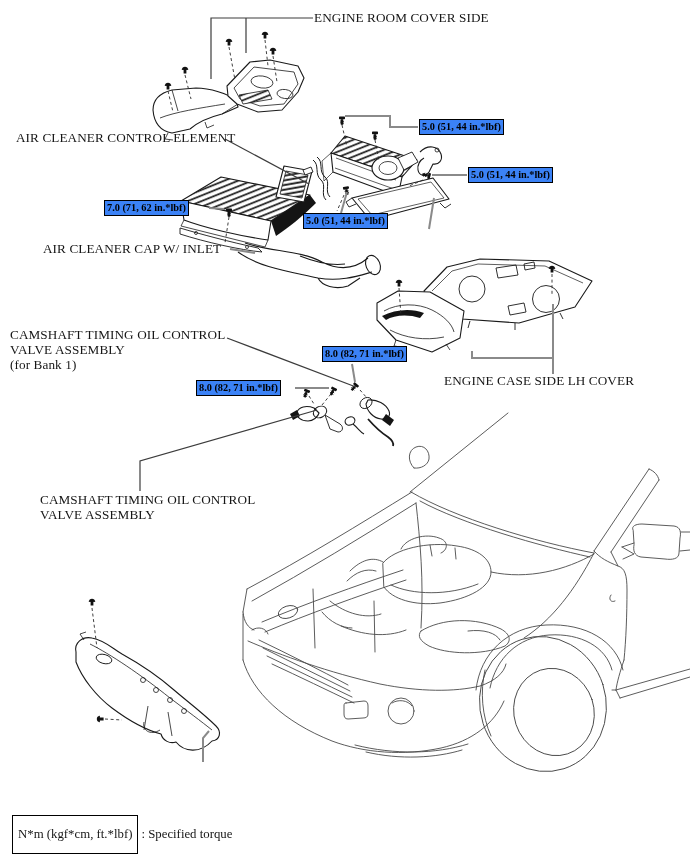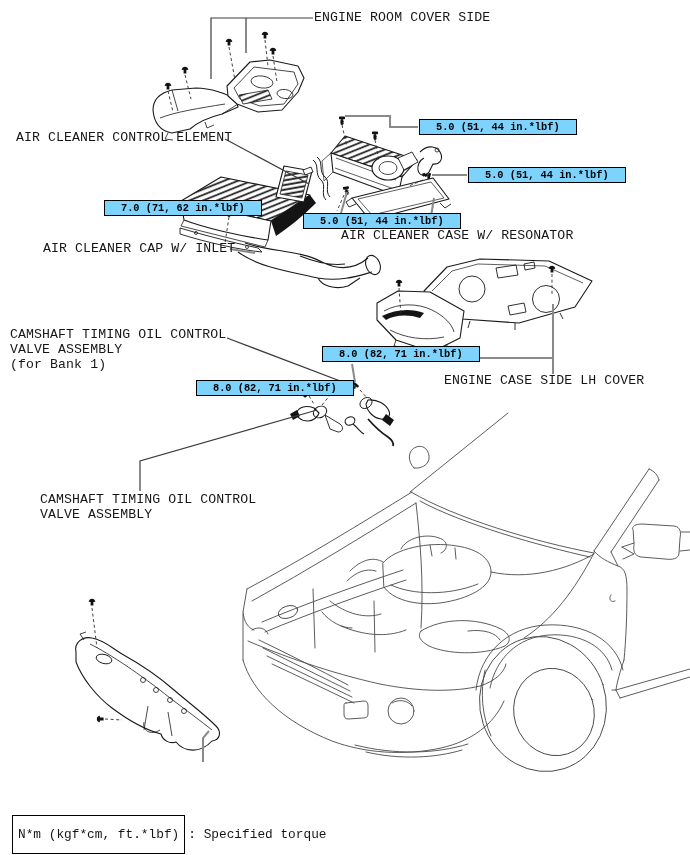--- a/index.html
+++ b/index.html
@@ -1,27 +1,27 @@
 <!DOCTYPE html>
 <html><head>
 <meta charset="utf-8">
 <style>
   html,body{margin:0;padding:0;background:#fff;}
   .canvas{
     position:relative;width:690px;height:855px;background:#ffffff;
-    font-family:Liberation Mono, monospace;overflow:hidden;color:#161616;
+    font-family:Liberation Serif, serif;overflow:hidden;color:#161616;
   }
   svg.art{position:absolute;left:0;top:0;width:690px;height:855px;}
   .lbl{
     position:absolute;font-size:13.2px;line-height:14.8px;color:#161616;
     white-space:nowrap;letter-spacing:.1px;
   }
   .torque{
     position:absolute;font-size:10.3px;font-weight:bold;color:#000;
-    border:1.6px solid #000;background:#7dd3fc;padding:1px 16px;white-space:nowrap;
+    border:1.6px solid #000;background:#3b82f6;padding:1px 2px;white-space:nowrap;
     line-height:12px;
   }
   .legend{
     position:absolute;left:12px;top:815px;display:flex;align-items:center;
     font-size:12.8px;color:#161616;white-space:pre;
   }
   .legend .ubox{
     border:1.4px solid #000;padding:11px 5px;margin-right:3px;background:#fff;
   }
 </style>
@@ -196,21 +196,20 @@
   <path d="M467,175 L432,175" stroke="#8a8a8a" stroke-width="2" fill="none"></path>
   <path d="M341,213 L347,192" stroke="#8a8a8a" stroke-width="2" fill="none"></path>
   <path d="M209,208 L224,209" stroke="#8a8a8a" stroke-width="2" fill="none"></path>
   <path d="M352,364 L355,382" stroke="#8a8a8a" stroke-width="2" fill="none"></path>
   <path d="M295,388 L329,388" stroke="#8a8a8a" stroke-width="2" fill="none"></path>
 </svg>
 
 <div class="lbl" style="left:314px;top:11px">ENGINE ROOM COVER SIDE</div>
 <div class="lbl" style="left:16px;top:131px">AIR CLEANER CONTROL ELEMENT</div>
 <div class="lbl" style="left:43px;top:242px">AIR CLEANER CAP W/ INLET</div>
-<div class="lbl" style="left:341px;top:229px">AIR CLEANER CASE W/ RESONATOR</div>
 <div class="lbl" style="left:444px;top:374px">ENGINE CASE SIDE LH COVER</div>
 
 <div class="lbl" style="left:10px;top:328px">
   <div>CAMSHAFT TIMING OIL CONTROL</div>
   <div>VALVE ASSEMBLY</div>
   <div>(for Bank 1)</div>
 </div>
 
 <div class="lbl" style="left:40px;top:493px">
   <div>CAMSHAFT TIMING OIL CONTROL</div>

